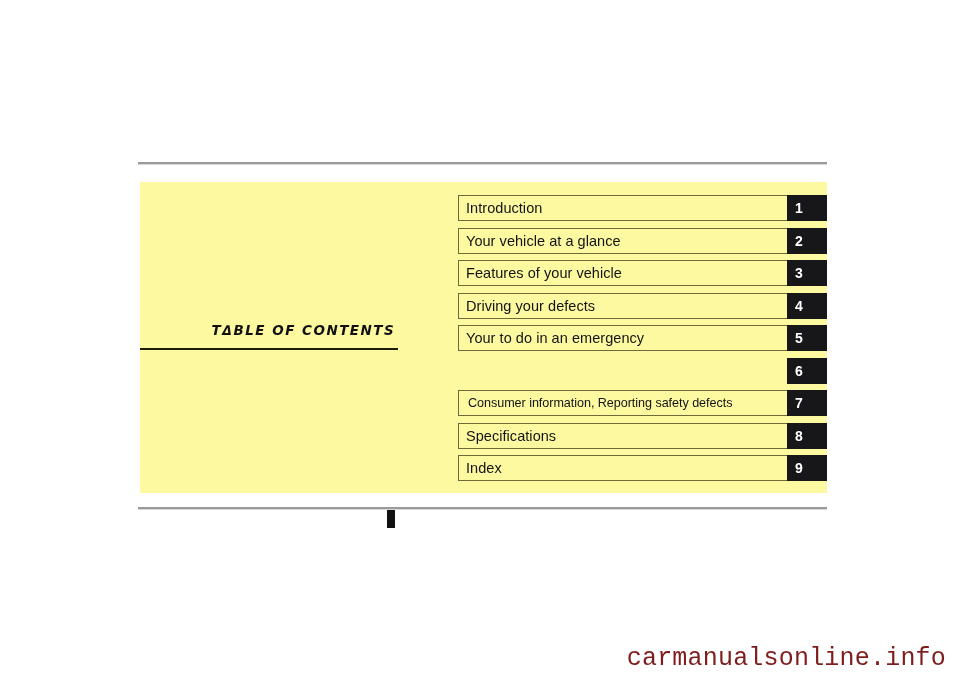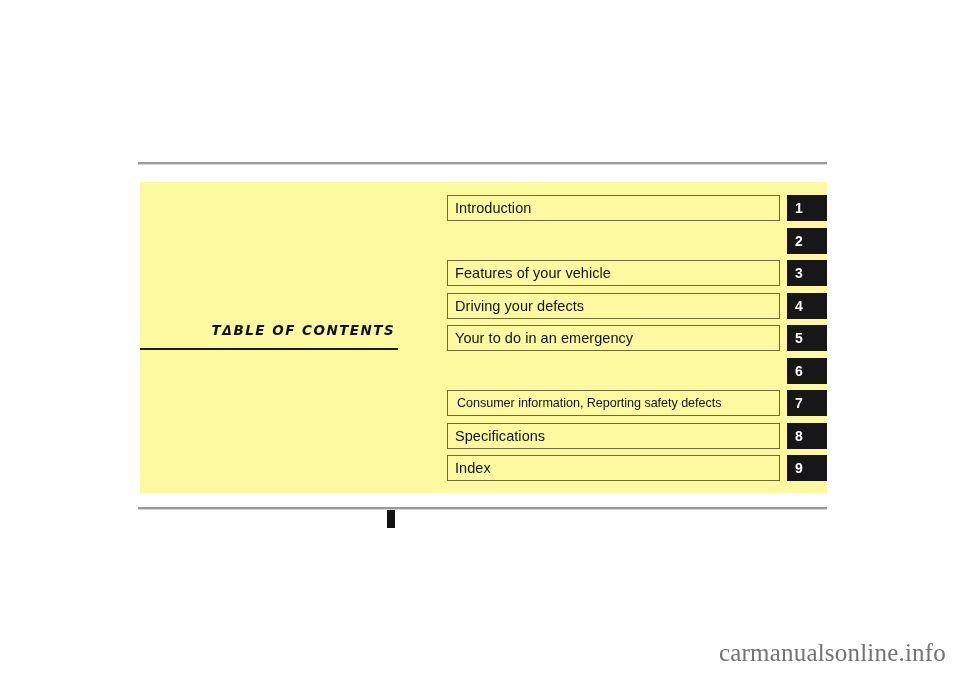--- a/index.html
+++ b/index.html
@@ -96,21 +96,21 @@
   }
   .toc-row {
     position: relative;
     height: 26px;
     margin-bottom: 6.5px;
   }
   .toc-row:last-child { margin-bottom: 1px; }
 
   .toc-label {
     position: absolute;
-    left: 0px;
+    left: 11px;
     top: 0px;
     width: 333px;
     height: 26px;
     box-sizing: border-box;
     border: 1px solid #6e6a3a;
     background: #fcf9a0;
     display: flex;
     align-items: center;
     padding-left: 7px;
     font-size: 14.5px;
@@ -138,25 +138,25 @@
     padding-left: 8px;
     box-sizing: border-box;
     font-size: 14px;
     font-weight: 700;
   }
 
   
   .watermark {
     position: absolute;
     right: 14px;
-    bottom: 12px;
+    bottom: 6px;
     font-size: 25px;
-    color: #737373;
+    color: #7f1d1d;
     letter-spacing: 0.2px;
-    font-family: Liberation Serif, serif;
+    font-family: Liberation Mono, monospace;
   }
 </style>
 </head>
 <body>
 
 <div class="rule rule-top"></div>
 
 <div class="toc-panel">
 
   <div class="toc-heading-wrap">
@@ -166,20 +166,21 @@
   <div class="toc-heading-square"></div>
 
   <div class="toc-list">
 
     <div class="toc-row">
       <div class="toc-label">Introduction</div>
       <div class="toc-num">1</div>
     </div>
 
     <div class="toc-row">
+      <div class="toc-label">Your vehicle at a glance</div>
       <div class="toc-num">2</div>
     </div>
 
     <div class="toc-row">
       <div class="toc-label">Features of your vehicle</div>
       <div class="toc-num">3</div>
     </div>
 
     <div class="toc-row">
       <div class="toc-label">Driving your defects</div>

